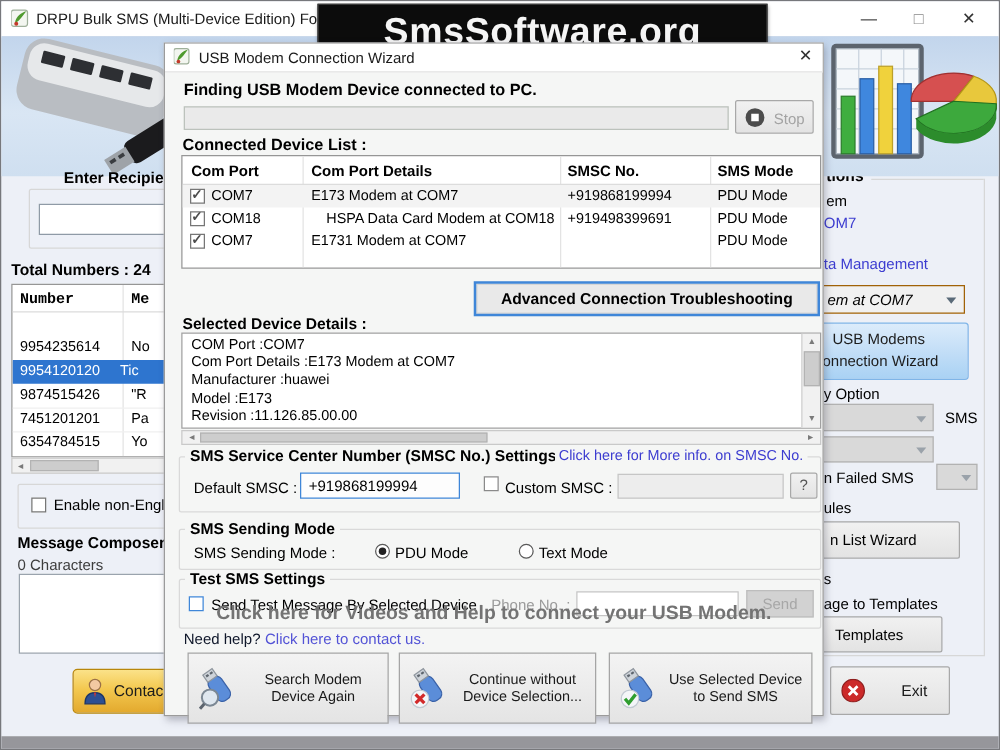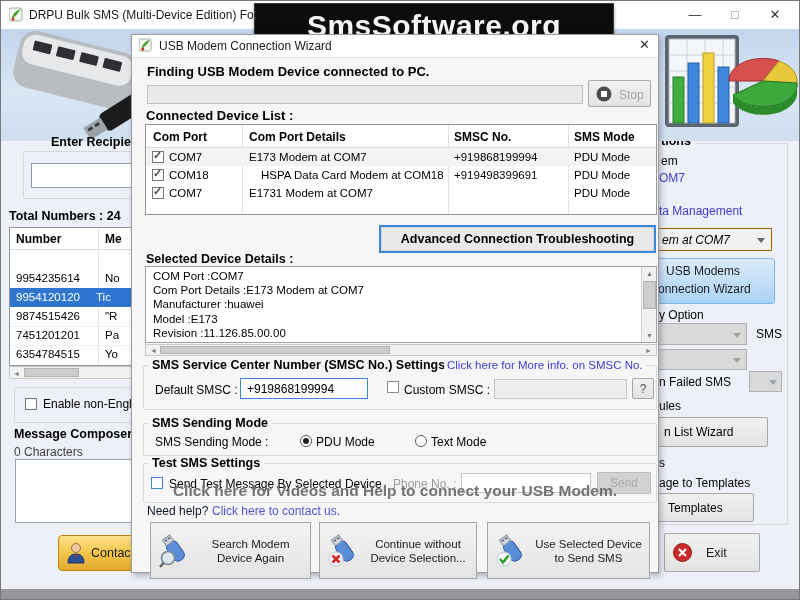--- a/index.html
+++ b/index.html
@@ -117,21 +117,21 @@
 
   <div class="abs" style="left:0;top:140px;width:132px;height:448px;">
     <span class="abs b fs125" style="left:50px;top:-6px;white-space:nowrap;">Enter Recipie</span>
     <div class="grp" style="left:22px;top:10px;width:115px;height:48px;"></div>
     <div class="abs" style="left:30px;top:22px;width:102px;height:23px;background:#fff;border:1px solid #8f9aa6;"></div>
 
     <span class="abs b fs125" style="left:8px;top:68px;white-space:nowrap;">Total Numbers : 24</span>
 
     <div class="tbl" style="left:8px;top:86px;width:124px;height:139px;">
       <div class="colsep" style="left:88px;"></div>
-      <div class="abs b fs12" style="left:0;top:0;width:100%;height:21px;border-bottom:1px solid #dcdcdc;">
+      <div class="abs b fs12" style="left:0;top:0;width:100%;height:21px;border-bottom:1px solid #dcdcdc;font-family:Liberation Mono, monospace;">
         <span class="cell" style="left:6px;top:4px;">Number</span>
         <span class="cell" style="left:95px;top:4px;">Me</span>
       </div>
       <div class="abs fs11" style="left:0;top:41px;width:100%;height:19px;border-bottom:1px solid #f0f0f0;">
         <span class="cell" style="left:6px;top:3px;">9954235614</span>
         <span class="cell" style="left:95px;top:3px;">No</span>
       </div>
       <div class="abs fs11 selrow" style="left:0;top:60px;width:100%;height:19px;">
         <span class="cell" style="left:6px;top:3px;">9954120120</span>
         <span class="cell" style="left:86px;top:3px;">Tic</span>
@@ -218,21 +218,21 @@
 
     <div class="gbtn abs" style="left:-4px;top:352px;width:99px;height:29px;">
       <span class="abs fs12" style="left:12px;top:7px;white-space:nowrap;">Templates</span>
     </div>
 
     <div class="gbtn abs" style="left:5px;top:392px;width:96px;height:39px;display:flex;align-items:center;">
       <svg style="margin-left:8px;" width="19" height="19" viewBox="0 0 19 19">
         <circle cx="9.5" cy="9.5" r="9" fill="#cc2a2a" stroke="#8e1d1d"></circle>
         <path d="M6 6 L13 13 M13 6 L6 13" stroke="#fff" stroke-width="2.2"></path>
       </svg>
-      <span class="fs125" style="margin-left:14px;color:#1a1a1a;">Exit</span>
+      <span class="fs125" style="margin-left:29px;color:#1a1a1a;">Exit</span>
     </div>
   </div>
 
   <div class="bottomstrip"></div>
 
   <div class="dialog">
     <div class="dlg-titlebar">
       <svg class="abs" style="left:7px;top:3px;" width="14" height="14" viewBox="0 0 15 15">
         <rect x="0" y="1" width="13" height="13" rx="2" fill="#f3f6f0" stroke="#9fb09a"></rect>
         <path d="M3 11 C4 6,8 3,12 2 C9 6,7 9,4 11 Z" fill="#4f9b2f"></path>

